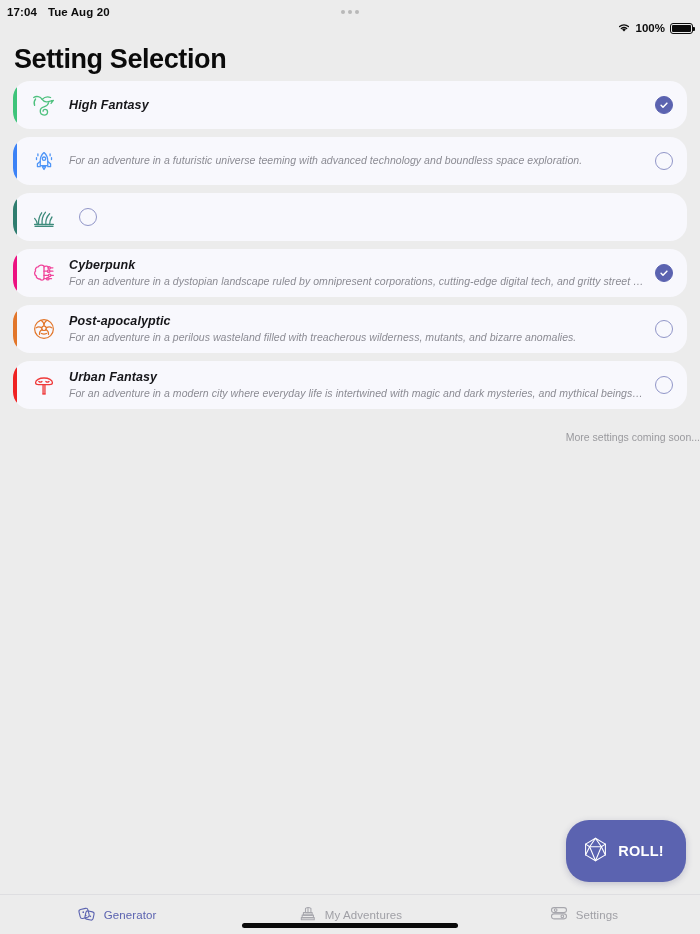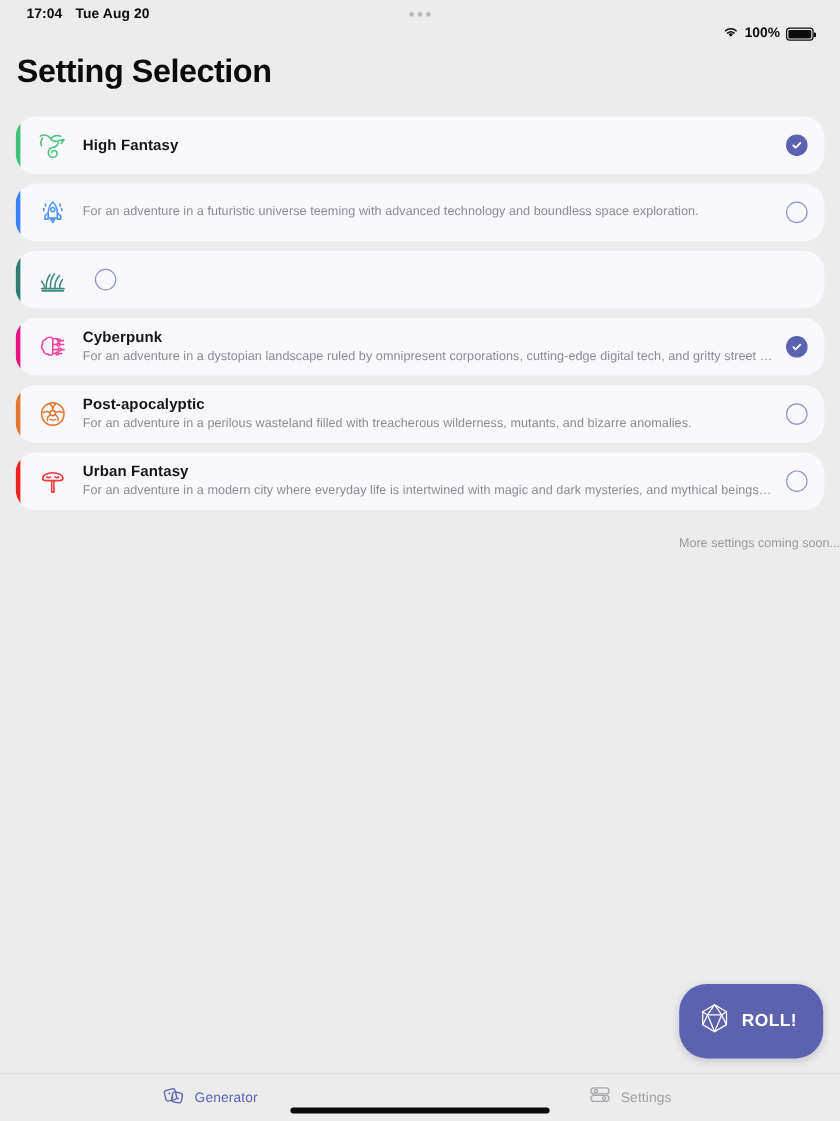--- a/index.html
+++ b/index.html
@@ -15,21 +15,21 @@
     background: #ececec;
     display: flex;
     flex-direction: column;
   }
 
   
   .statusbar {
     height: 24px;
     display: flex;
     align-items: center;
-    padding: 0 22px;
+    padding: 0 7px;
     font-size: 11.5px;
     color: #0c0c0c;
     flex: 0 0 auto;
     position: relative;
     gap: 38px;
   }
   .status-left { display: flex; align-items: center; gap: 11px; }
   .status-time { font-weight: 600; letter-spacing: .1px; }
   .status-date { font-weight: 600; letter-spacing: .1px; }
   .status-center {
@@ -54,37 +54,38 @@
     width: 2px; height: 4px; background: #0c0c0c; border-radius: 0 1px 1px 0;
   }
   .batt span { display: block; height: 100%; width: 100%; background: #0c0c0c; border-radius: 1px; }
 
   
   .page-title {
     font-size: 27px;
     font-weight: 700;
     letter-spacing: -0.4px;
     color: #0b0b0b;
-    padding: 20px 0 22px 14px;
+    padding: 20px 0 6px 14px;
     flex: 0 0 auto;
   }
 
   
   .list { padding: 0 13px; flex: 0 0 auto; }
   .card {
     position: relative;
     display: flex;
     align-items: center;
     background: #f8f8fd;
     border-radius: 17px;
     height: 48px;
     margin-bottom: 8px;
     padding-left: 14px;
     padding-right: 14px;
     overflow: hidden;
+    font-style: italic;
   }
   .accent {
     position: absolute; left: 0; top: 0; bottom: 0;
     width: 4px;
   }
   .card-icon {
     width: 34px; height: 34px;
     flex: 0 0 34px;
     display: flex; align-items: center; justify-content: center;
     margin-right: 8px;
@@ -347,20 +348,32 @@
           <rect x="3" y="7" width="11" height="11" rx="2.5" transform="rotate(-14 8.5 12.5)"></rect>
           <rect x="10" y="10" width="10" height="10" rx="2.5" transform="rotate(12 15 15)"></rect>
           <circle cx="7.5" cy="11" r="1" fill="#5b63b0" stroke="none"></circle>
           <circle cx="10.5" cy="15" r="1" fill="#5b63b0" stroke="none"></circle>
           <circle cx="16" cy="16" r="1" fill="#5b63b0" stroke="none"></circle>
         </svg>
       </span>
       <span class="lbl">Generator</span>
     </div>
 
+    <div class="tab inactive">
+      <span>
+        <svg width="20" height="20" viewBox="0 0 24 24" fill="none" stroke="#a7a7ad" stroke-width="1.3" stroke-linejoin="round" stroke-linecap="round">
+          <path d="M4 17.5h15.5v2.5H4z"></path>
+          <path d="M5 14.5h13.5v3H5z"></path>
+          <path d="M6.5 11.5h10.5v3H6.5z"></path>
+          <path d="M9 6.5c2-1.3 4.5-1.3 6.5 0v5H9z"></path>
+          <path d="M12 6v5.5"></path>
+        </svg>
+      </span>
+      <span class="lbl">My Adventures</span>
+    </div>
 
     <div class="tab inactive">
       <span>
         <svg width="20" height="20" viewBox="0 0 24 24" fill="none" stroke="#a7a7ad" stroke-width="1.3">
           <rect x="3" y="5.5" width="18" height="6" rx="3"></rect>
           <circle cx="8" cy="8.5" r="1.6"></circle>
           <rect x="3" y="13" width="18" height="6" rx="3"></rect>
           <circle cx="16" cy="16" r="1.6"></circle>
         </svg>
       </span>

